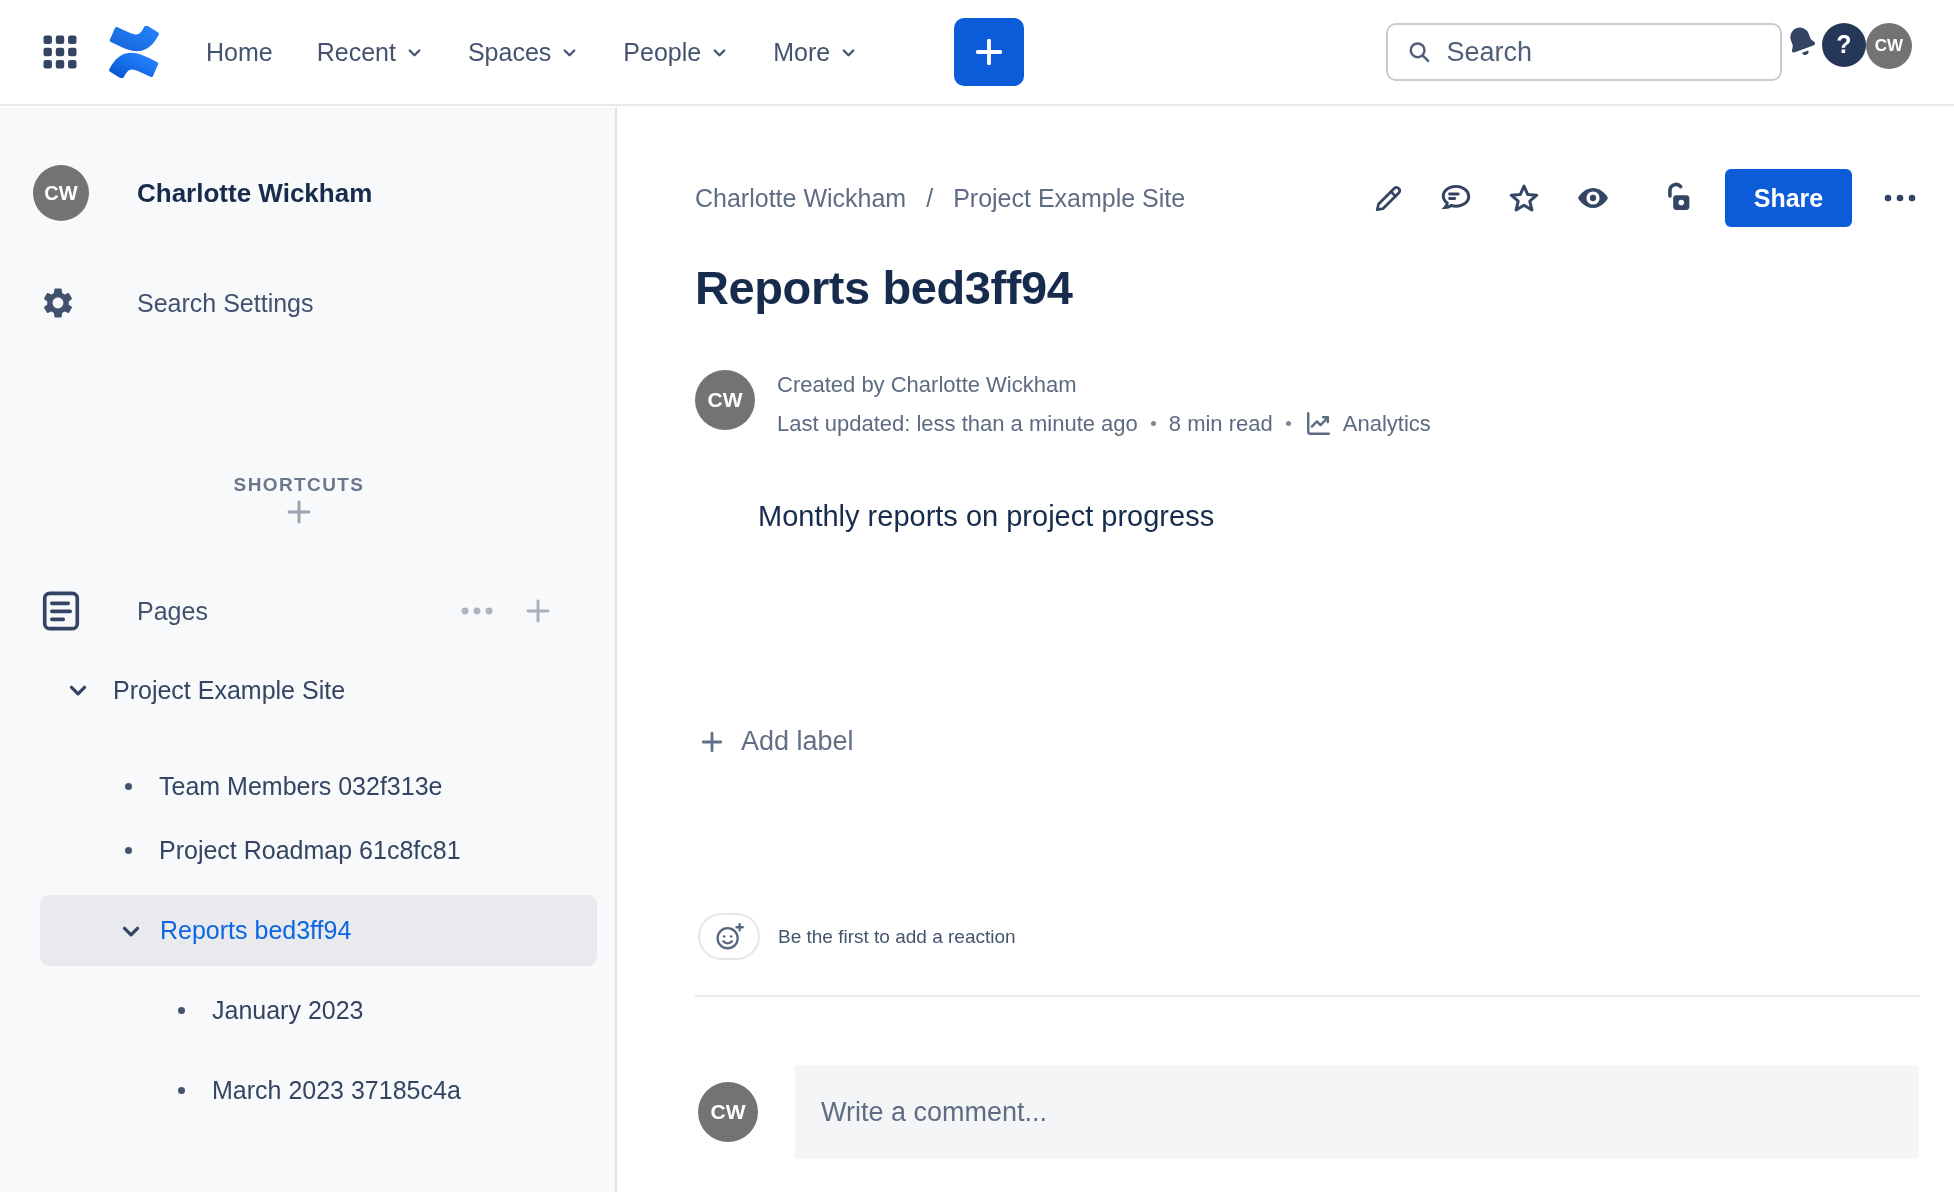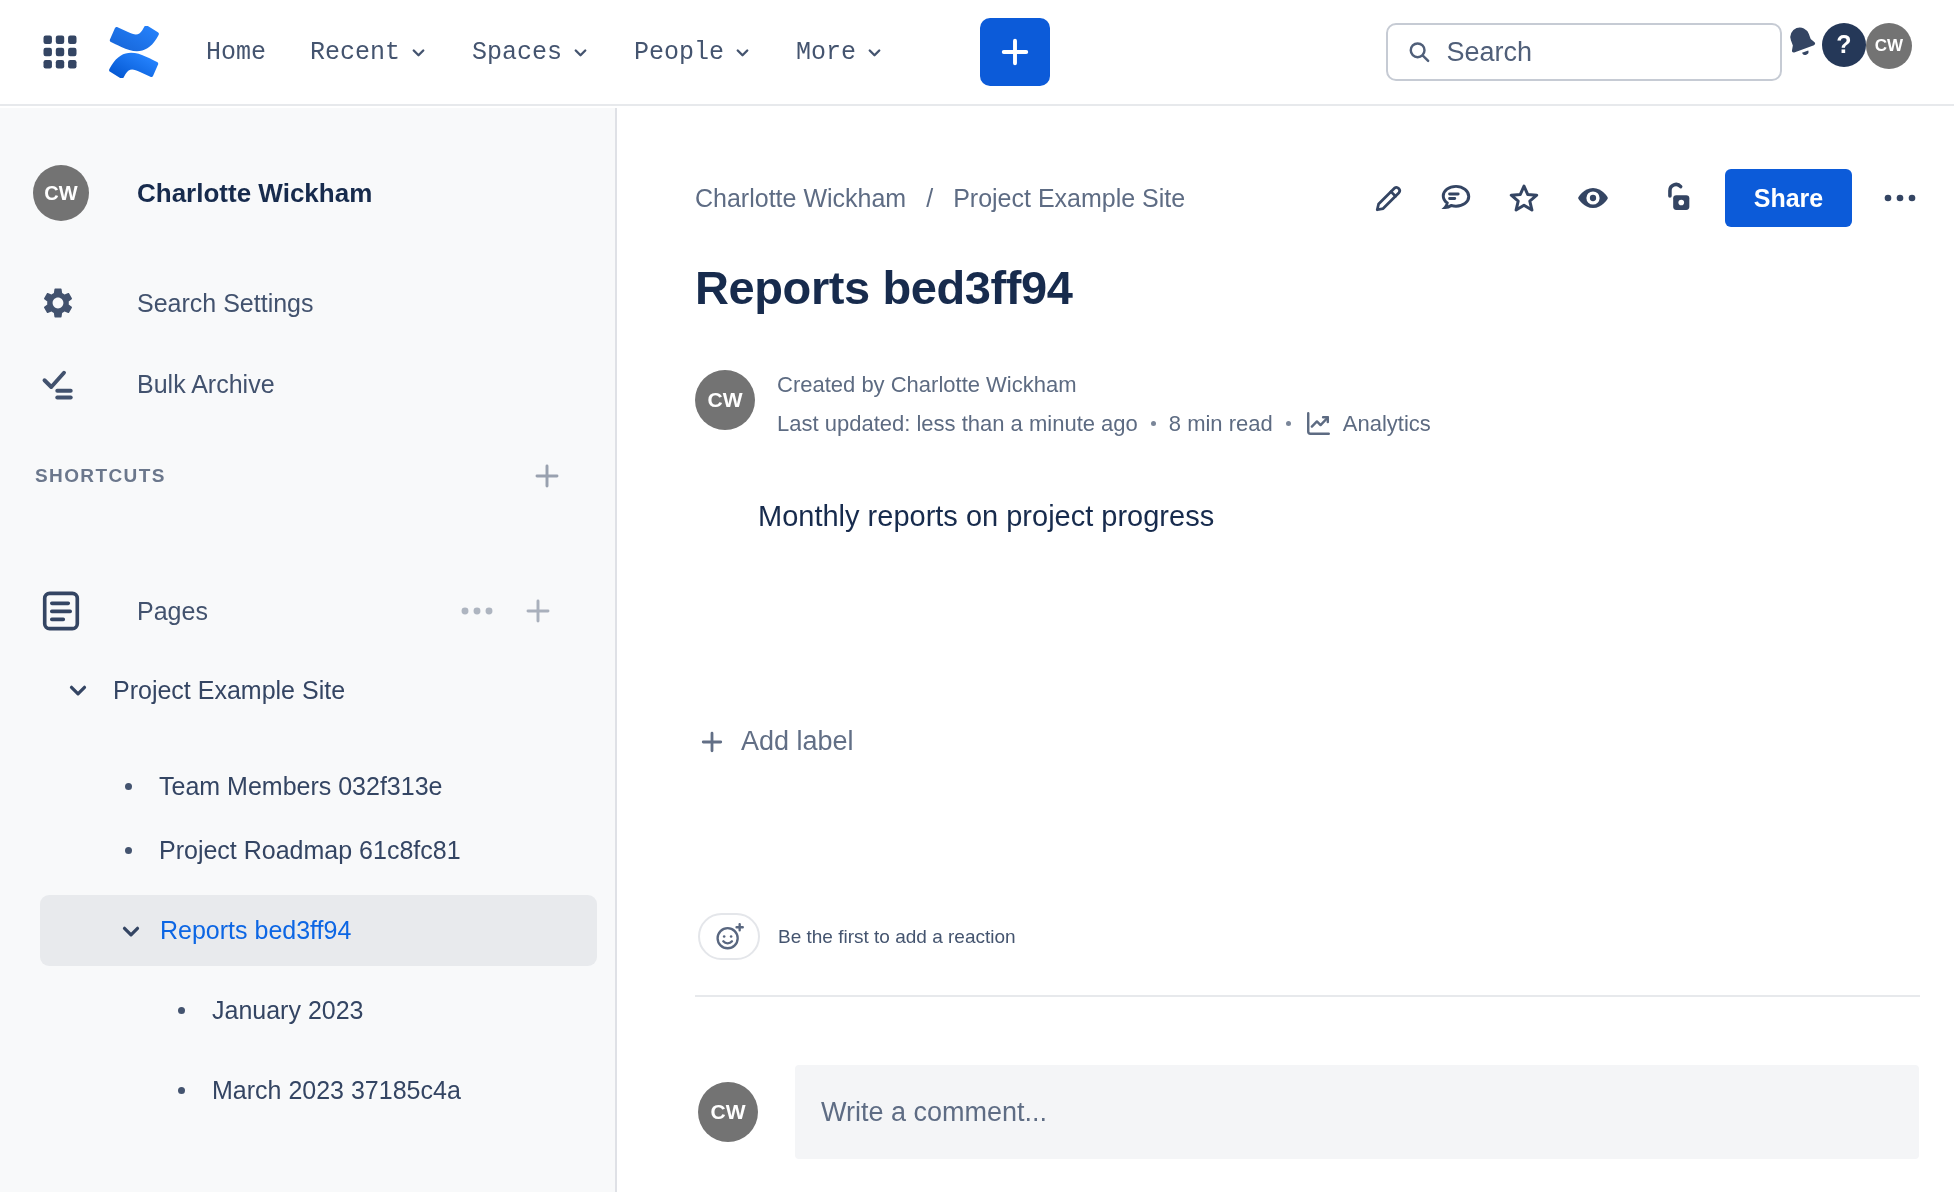--- a/index.html
+++ b/index.html
@@ -21,42 +21,42 @@
   .avatar-md { width:56px; height:56px; font-size:20px; }
   .avatar-lg { width:60px; height:60px; font-size:21px; }
 
   
   .topnav { position:absolute; top:0; left:0; width:1954px; height:106px; background:#fff;
             border-bottom:2px solid #E7E9EC; display:flex; align-items:center; padding:0 42px 0 38px; }
   .grid-btn { margin-right:26px; display:flex; }
   .logo { margin-right:46px; display:flex; }
   .nav-menu { display:flex; align-items:center; }
   .nav-item { display:flex; align-items:center; gap:9px; margin-right:44px;
-              font-size:25px; font-weight:500; color:#44546F;font-family:Liberation Mono, monospace; }
+              font-size:25px; font-weight:500; color:#44546F; }
   .create-btn { width:70px; height:68px; border-radius:10px; background:#0C5BD9;
                 display:flex; align-items:center; justify-content:center; margin-left:52px; }
   .nav-right { margin-left:auto; display:flex; align-items:flex-start; }
   .search-box { width:396px; height:58px; border:2px solid #C6CBD4; border-radius:10px;
                 display:flex; align-items:center; padding:0 18px; gap:14px; background:#fff; }
   .search-box input { border:none; outline:none; width:100%; font-size:27px; color:#44546F; background:transparent; font-family:inherit; }
   .search-box input::placeholder { color:#505F79; opacity:1; }
   .help-btn { width:44px; height:44px; border-radius:50%; background:#253858; position:relative; }
   .help-btn::after { content:"?"; color:#fff; font-size:25px; font-weight:700;
                      position:absolute; top:50%; left:50%; transform:translate(-50%,-52%); }
 
   
   .sidebar { position:absolute; top:108px; left:0; width:617px; height:1084px;
              background:#F8F9FA; border-right:2px solid #DFE1E6; }
   .sb-row { position:absolute; display:flex; align-items:center; }
   .sb-user { left:33px; top:55px; height:60px; }
   .sb-user-name { margin-left:48px; font-size:26px; font-weight:700; color:#172B4D; }
   .sb-item { left:40px; top:0; height:44px; }
   .sb-item span { margin-left:61px; font-size:25px; font-weight:500; color:#42526E; }
-  .sb-shortcuts { position:absolute; left:35px; right:52px; top:346px; height:44px;
-                  display:flex; align-items:center; justify-content:space-between; }
+  .sb-shortcuts { position:absolute; left:35px; right:52px; top:366px; height:44px;
+                  display:flex; align-items:center; justify-content:space-between;flex-direction:column; }
   .sb-shortcuts-label { font-size:19px; font-weight:700; letter-spacing:1.4px; color:#6B778C; }
   .sb-pages { left:38px; top:475px; height:56px; }
   .sb-pages span { margin-left:53px; font-size:25px; font-weight:500; color:#42526E; }
   .sb-pages-actions { position:absolute; left:458px; top:487px; display:flex; gap:26px; align-items:center; }
   .tree-row { position:absolute; display:flex; align-items:center; height:44px; font-size:25px; color:#344563; }
   .tree-row .lbl { margin-left:22px; }
   .bullet { width:7px; height:7px; border-radius:50%; background:#44546F; flex:0 0 auto; }
   .bullet-row .lbl { margin-left:27px; }
   .tree-selected { left:40px; top:787px; width:557px; height:71px; background:#E8EAED;
                    border-radius:9px; display:flex; align-items:center; padding-left:78px; position:absolute; }
@@ -191,28 +191,20 @@
     <span class="sb-user-name">Charlotte Wickham</span>
   </div>
 
   <div class="sb-row sb-item" style="top:173px;">
     <svg width="36" height="36" viewBox="0 0 24 24" fill="#42526E">
       <path d="M19.14 12.94c.04-.3.06-.61.06-.94s-.02-.64-.07-.94l2.03-1.58c.18-.14.23-.41.12-.61l-1.92-3.32c-.12-.22-.37-.29-.59-.22l-2.39.96c-.5-.38-1.03-.7-1.62-.94l-.36-2.54c-.04-.24-.24-.41-.48-.41h-3.84c-.24 0-.43.17-.47.41l-.36 2.54c-.59.24-1.13.57-1.62.94l-2.39-.96c-.22-.08-.47 0-.59.22L2.74 8.87c-.12.21-.08.47.12.61l2.03 1.58c-.05.3-.09.63-.09.94s.02.64.07.94l-2.03 1.58c-.18.14-.23.41-.12.61l1.92 3.32c.12.22.37.29.59.22l2.39-.96c.5.38 1.03.7 1.62.94l.36 2.54c.05.24.24.41.48.41h3.84c.24 0 .44-.17.47-.41l.36-2.54c.59-.24 1.13-.56 1.62-.94l2.39.96c.22.08.47 0 .59-.22l1.92-3.32c.12-.22.07-.47-.12-.61l-2.01-1.58zM12 15.6c-1.98 0-3.6-1.62-3.6-3.6s1.62-3.6 3.6-3.6 3.6 1.62 3.6 3.6-1.62 3.6-3.6 3.6z"></path>
     </svg>
     <span>Search Settings</span>
   </div>
 
-  <div class="sb-row sb-item" style="top:254px;">
-    <svg width="36" height="36" viewBox="0 0 24 24" fill="none" stroke="#42526E" stroke-width="2.6" stroke-linecap="round" stroke-linejoin="round">
-      <path d="M3 9.5l4.5 4.5L16 4.5"></path>
-      <path d="M11.5 16.5h9"></path>
-      <path d="M11.5 21h9"></path>
-    </svg>
-    <span>Bulk Archive</span>
-  </div>
 
   <div class="sb-shortcuts">
     <span class="sb-shortcuts-label">SHORTCUTS</span>
     <button style="display:flex;">
       <svg width="32" height="32" viewBox="0 0 24 24" fill="none" stroke="#99A1AF" stroke-width="2.2" stroke-linecap="round">
           <path d="M12 4.5v15M4.5 12h15"></path>
         </svg>
     </button>
   </div>
 

